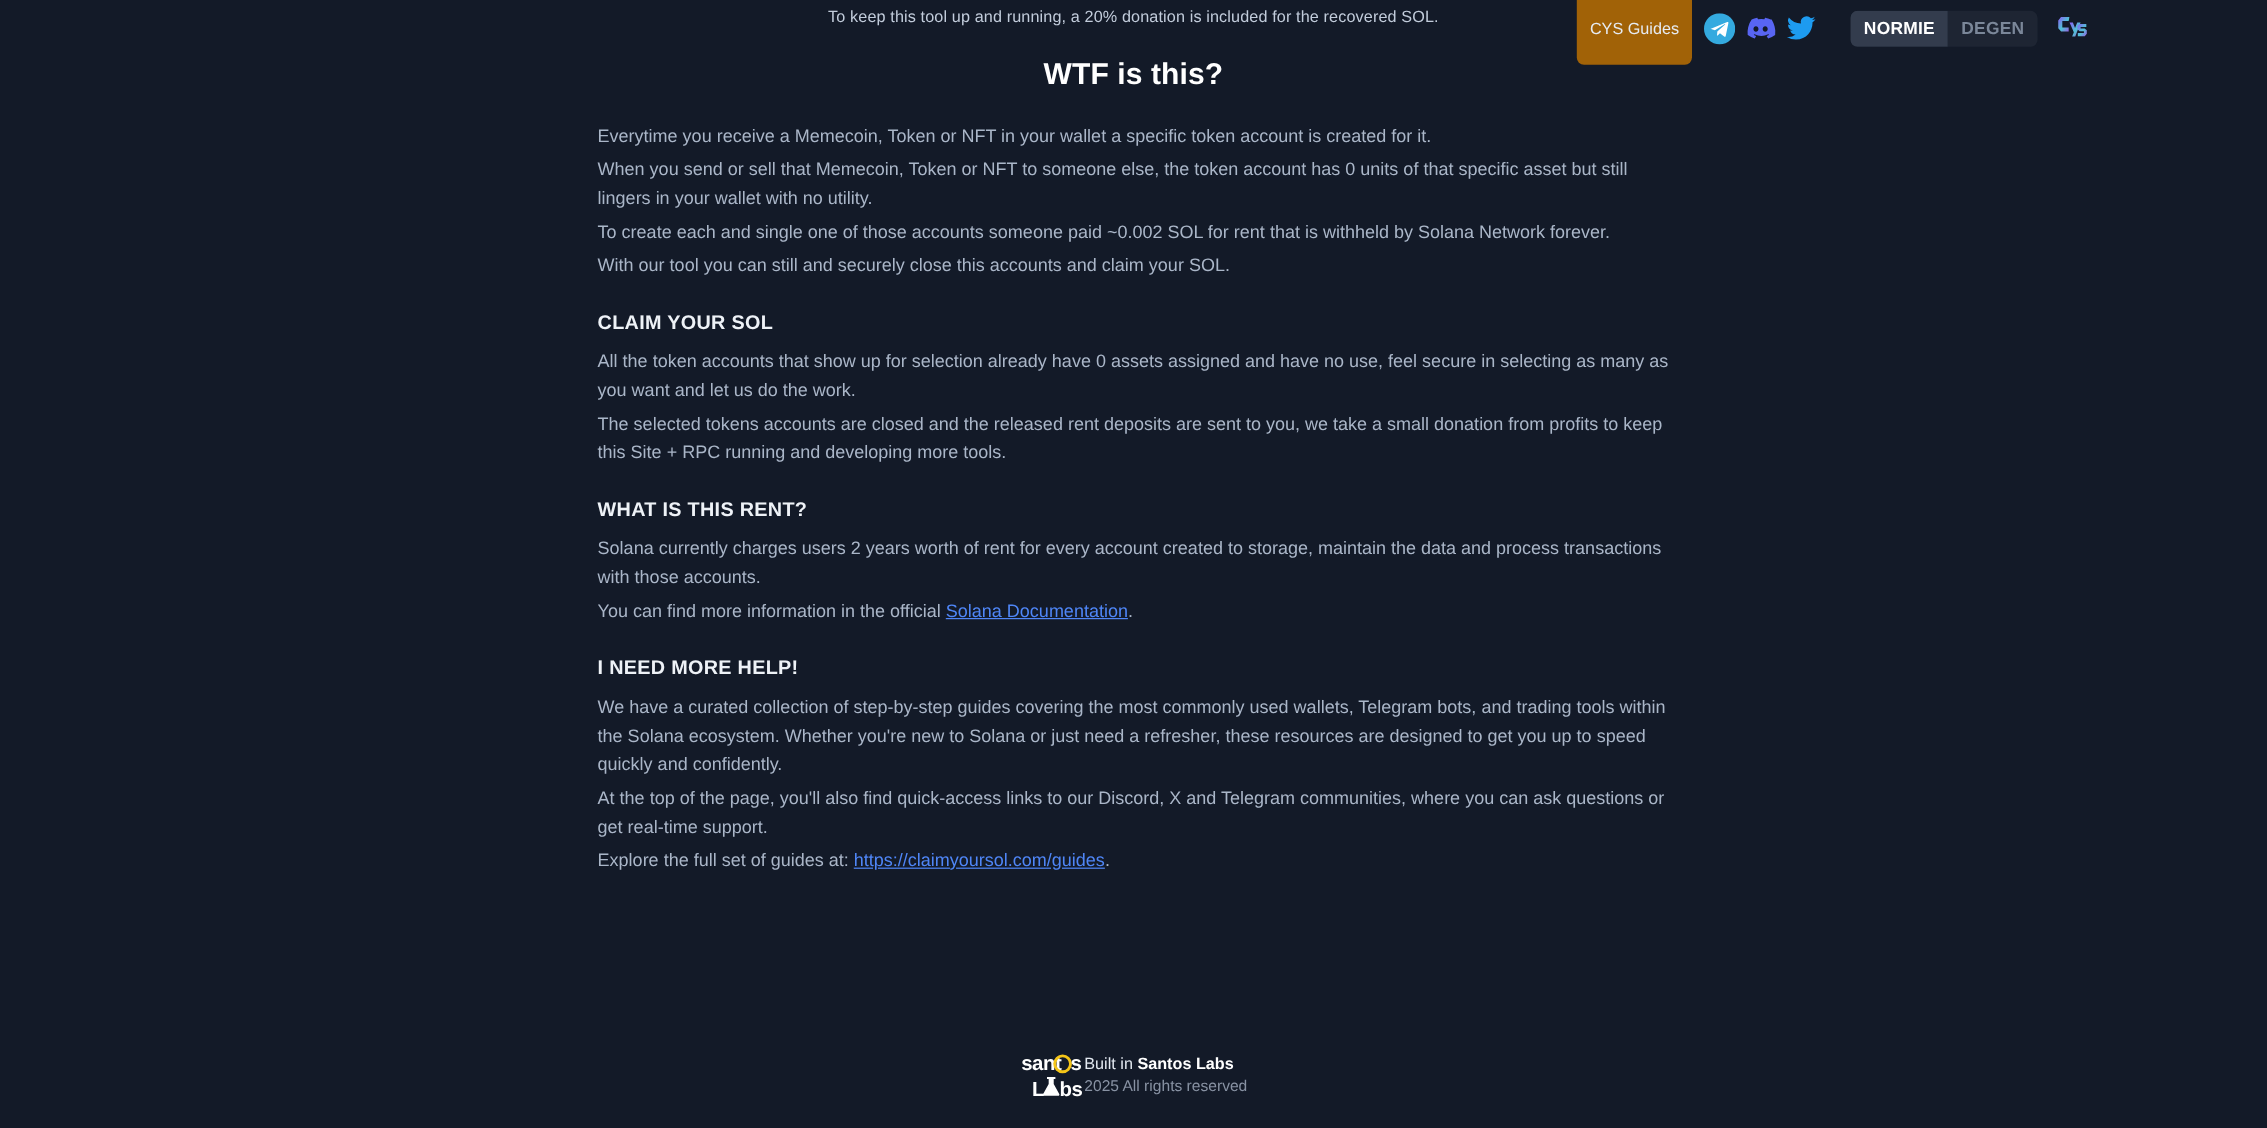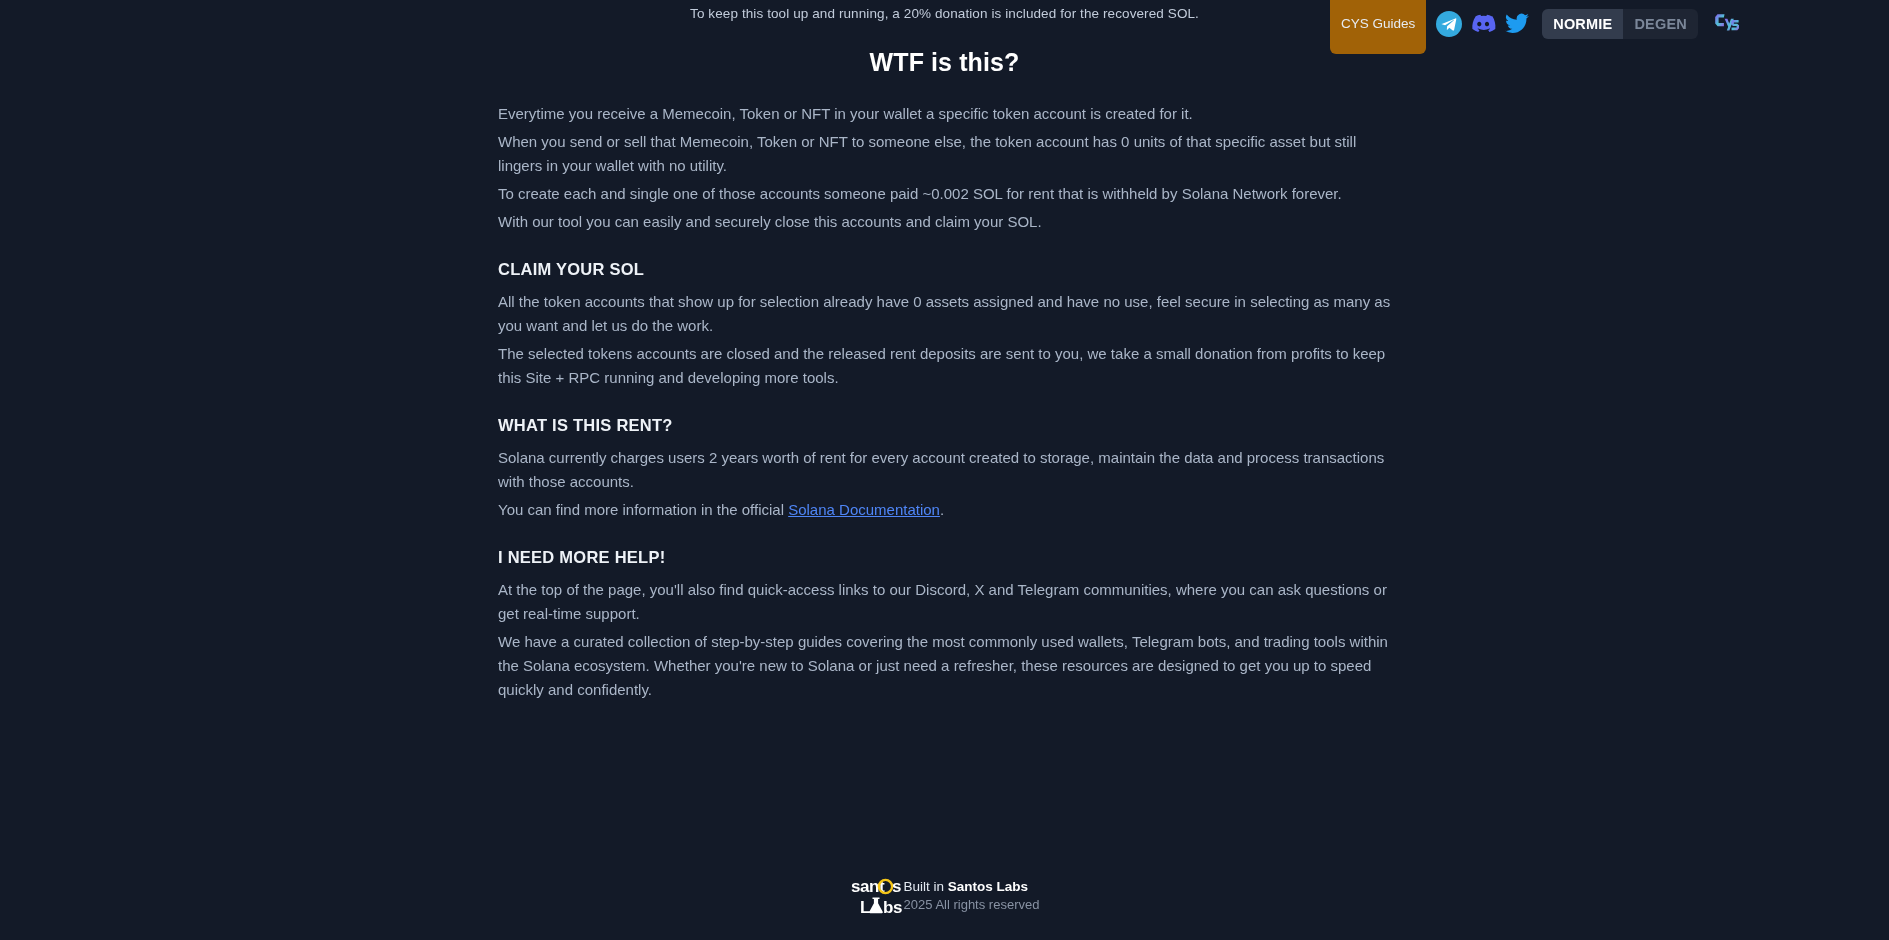--- a/index.html
+++ b/index.html
@@ -84,21 +84,21 @@
     padding: 0;
   }
 
   .toggle-group {
     display: flex;
     align-items: stretch;
     background: #1e2533;
     border-radius: 6px;
     overflow: hidden;
     height: 30px;
-    margin-left: 2px;
+    margin-left: 18px;
   }
 
   .toggle-opt {
     display: flex;
     align-items: center;
     justify-content: center;
     padding: 0 11px;
     font-size: 14.5px;
     font-weight: bold;
     letter-spacing: 0.2px;
@@ -266,39 +266,40 @@
   <div class="main">
 
     <h1 class="page-title">WTF is this?</h1>
 
     <div class="content">
 
       <section class="section">
         <p class="para">Everytime you receive a Memecoin, Token or NFT in your wallet a specific token account is created for it.</p>
         <p class="para">When you send or sell that Memecoin, Token or NFT to someone else, the token account has 0 units of that specific asset but still lingers in your wallet with no utility.</p>
         <p class="para">To create each and single one of those accounts someone paid ~0.002 SOL for rent that is withheld by Solana Network forever.</p>
-        <p class="para">With our tool you can easily and securely close this accounts and claim your SOL.</p>
+        <p class="para">With our tool you can still and securely close this accounts and claim your SOL.</p>
       </section>
 
       <section class="section">
         <h2 class="section-heading">CLAIM YOUR SOL</h2>
         <p class="para">All the token accounts that show up for selection already have 0 assets assigned and have no use, feel secure in selecting as many as you want and let us do the work.</p>
         <p class="para">The selected tokens accounts are closed and the released rent deposits are sent to you, we take a small donation from profits to keep this Site + RPC running and developing more tools.</p>
       </section>
 
       <section class="section">
         <h2 class="section-heading">WHAT IS THIS RENT?</h2>
         <p class="para">Solana currently charges users 2 years worth of rent for every account created to storage, maintain the data and process transactions with those accounts.</p>
         <p class="para"><span>You can find more information in the official </span><a class="inline-link">Solana Documentation</a><span>.</span></p>
       </section>
 
       <section class="section">
         <h2 class="section-heading">I NEED MORE HELP!</h2>
+        <p class="para">We have a curated collection of step-by-step guides covering the most commonly used wallets, Telegram bots, and trading tools within the Solana ecosystem. Whether you're new to Solana or just need a refresher, these resources are designed to get you up to speed quickly and confidently.</p>
         <p class="para">At the top of the page, you'll also find quick-access links to our Discord, X and Telegram communities, where you can ask questions or get real-time support.</p>
-        <p class="para">We have a curated collection of step-by-step guides covering the most commonly used wallets, Telegram bots, and trading tools within the Solana ecosystem. Whether you're new to Solana or just need a refresher, these resources are designed to get you up to speed quickly and confidently.</p>
+        <p class="para"><span>Explore the full set of guides at: </span><a class="inline-link">https://claimyoursol.com/guides</a><span>.</span></p>
       </section>
 
     </div>
   </div>
 
   <div class="footer">
 
     <svg class="footer-logo" viewBox="0 0 54 44" aria-hidden="true">
       <text x="1" y="18" font-family="Liberation Sans, sans-serif" font-size="17" font-weight="bold" fill="#ffffff" letter-spacing="-0.4">sant</text>
       <circle cx="35.5" cy="12.5" r="6.6" fill="none" stroke="#f5c518" stroke-width="2.4"></circle>

